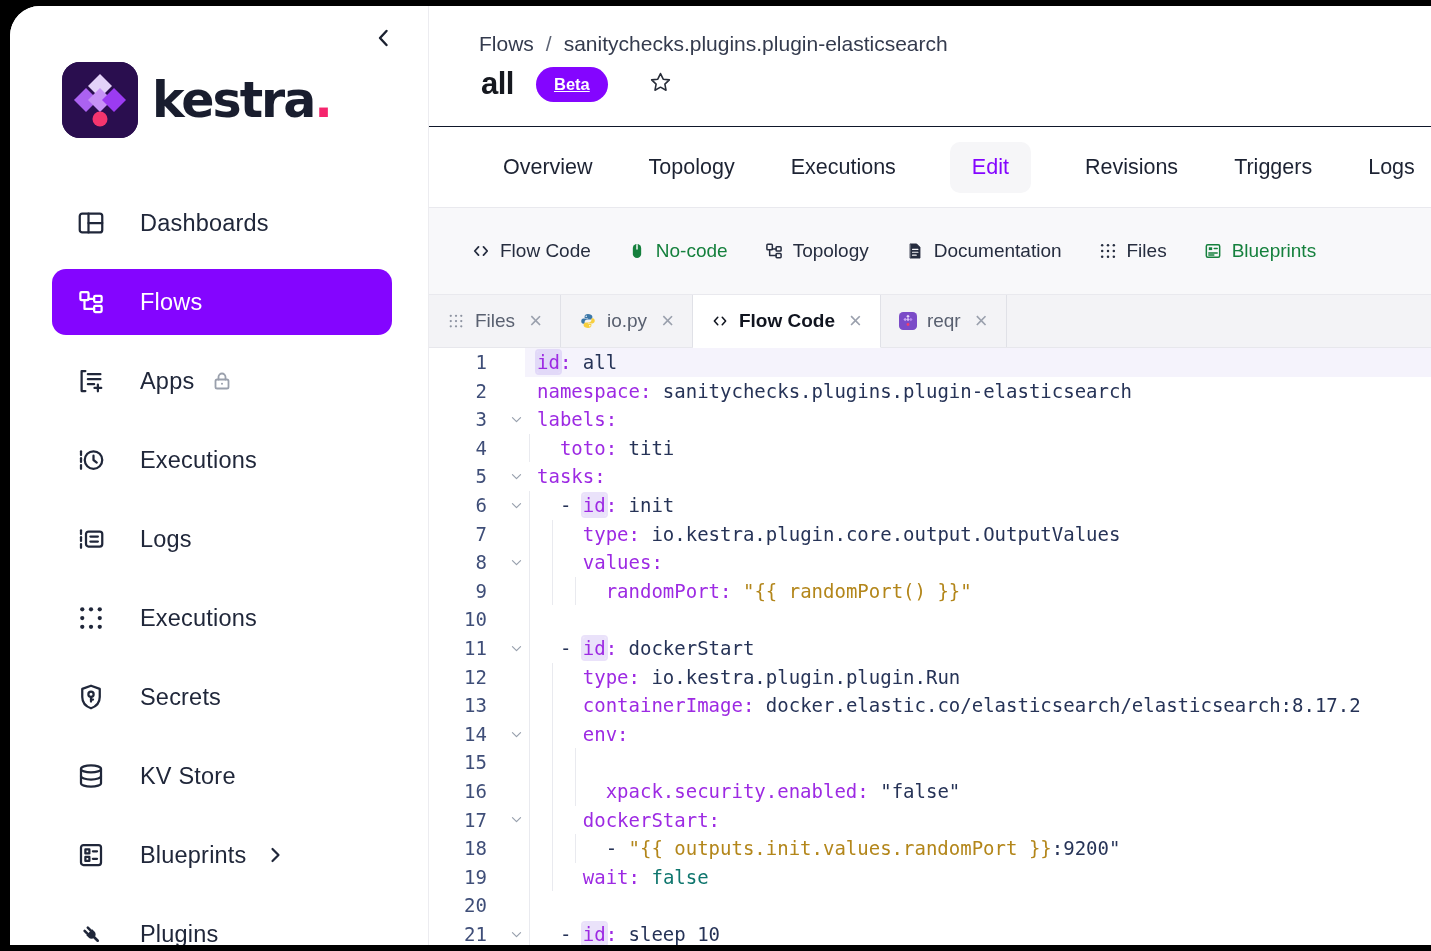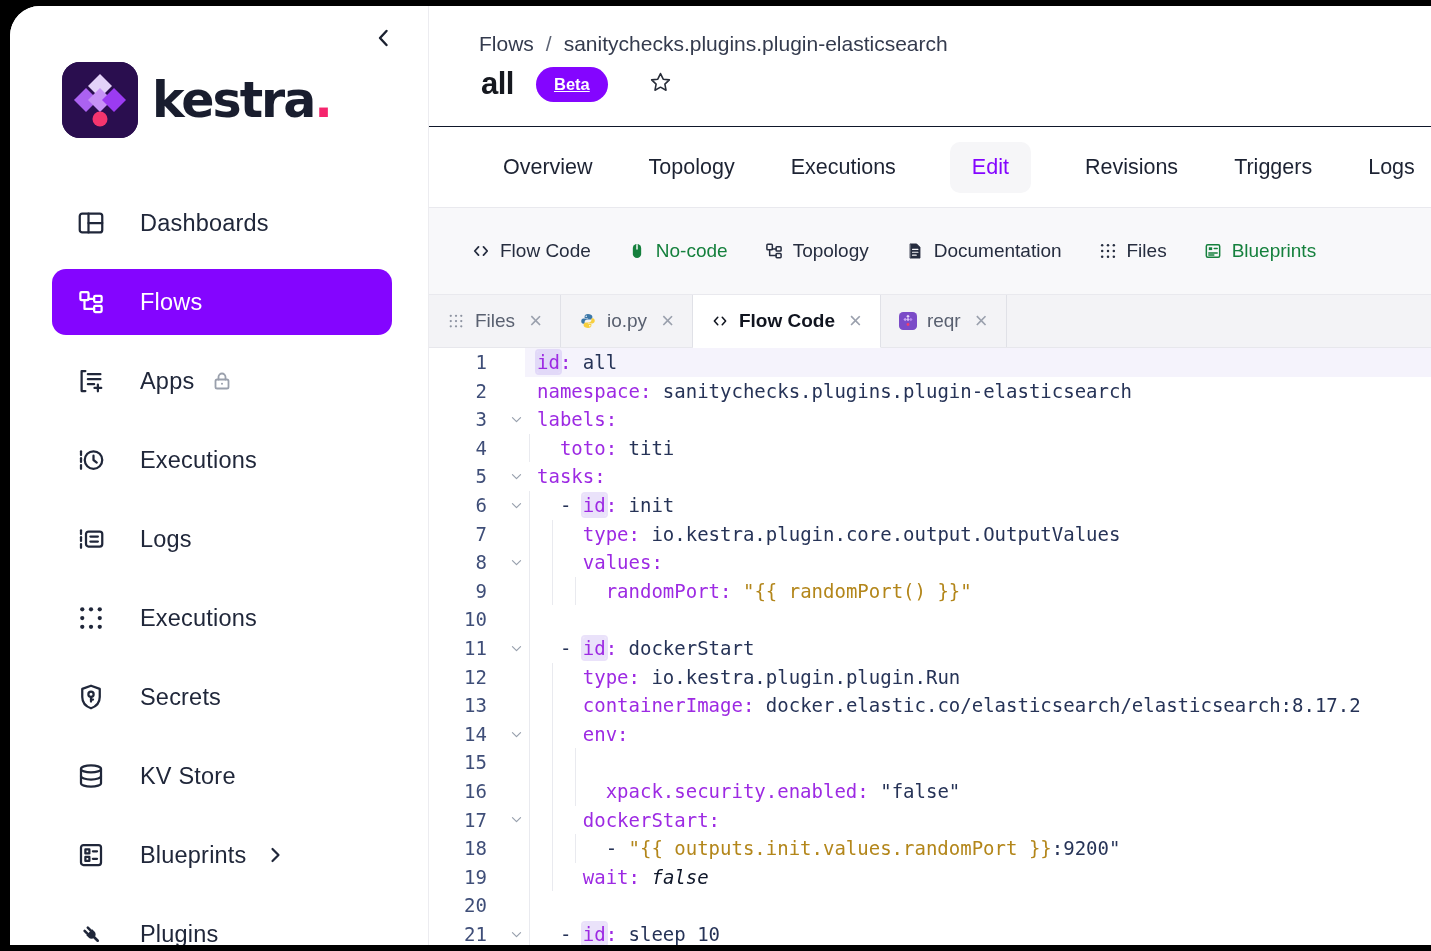--- a/index.html
+++ b/index.html
@@ -59,21 +59,21 @@
   .cl .ln{position:absolute;left:0;top:0;width:58px;text-align:right;color:#3f4e78;z-index:2;}
   .cl .fold{position:absolute;left:74px;top:0;width:26px;height:28.6px;display:flex;align-items:center;
             justify-content:center;z-index:2;cursor:pointer;color:#98a0ad;}
   .cl .fold svg{width:15px;height:15px;}
   .cl .guide{position:absolute;top:0;bottom:0;width:1px;background:#e9eaef;z-index:1;}
   .cl .ct{position:relative;margin-left:108px;white-space:pre;z-index:2;}
   .cl.cur::before{content:"";position:absolute;left:96px;right:0;top:0;bottom:0;background:#f5f3fc;z-index:0;}
   .tok-key{color:#9d2ae3;}
   .tok-val{color:#263357;}
   .tok-gold{color:#b3861a;}
-  .tok-kw{color:#0f172a;font-style:italic;}
+  .tok-kw{color:#0f766e;}
   .b1{background:#e2d9f8;box-shadow:0 0 0 2px #e2d9f8;border-radius:2px;}
   .b2{background:#eae2fa;box-shadow:0 0 0 2px #eae2fa;border-radius:2px;}
 </style>
 </head>
 <body>
 
 <div class="frame">
 
   <div class="sidebar">
     <div class="collapse-btn">

